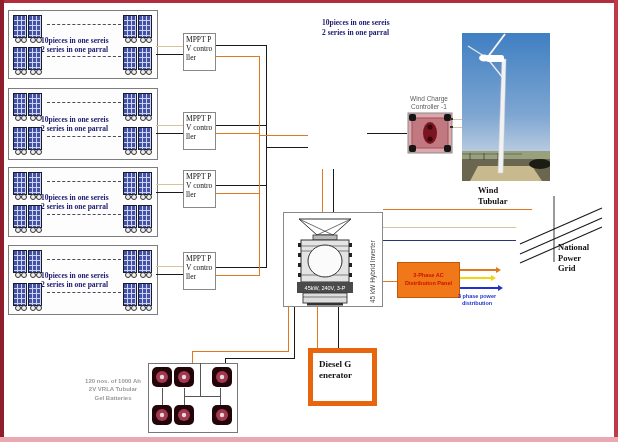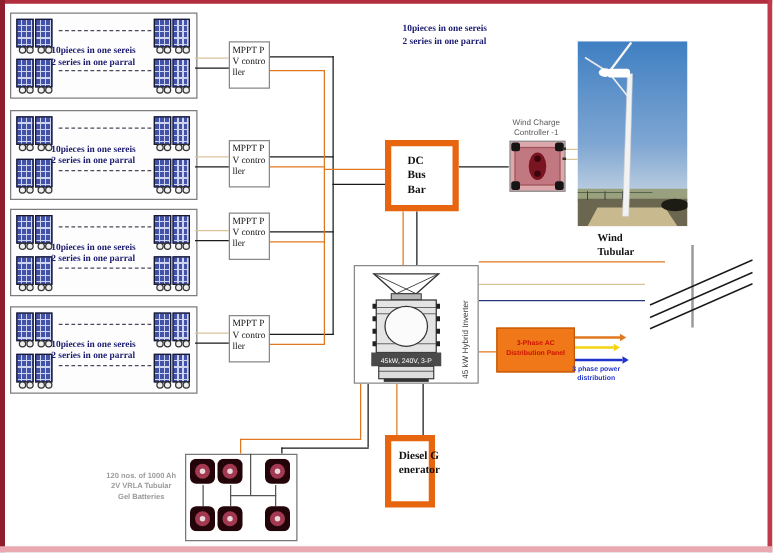--- a/index.html
+++ b/index.html
@@ -264,23 +264,20 @@
   <div class="w wo" style="left:317px;top:307px;width:1px;height:41px;"></div>
   <div class="w wk" style="left:338px;top:307px;width:1px;height:41px;"></div>
 
   <div class="w wo" style="left:288px;top:307px;width:1px;height:44px;"></div>
   <div class="w wo" style="left:192px;top:351px;width:97px;height:1px;"></div>
   <div class="w wo" style="left:192px;top:351px;width:1px;height:12px;"></div>
   <div class="w wk" style="left:294px;top:307px;width:1px;height:51px;"></div>
   <div class="w wk" style="left:225px;top:358px;width:70px;height:1px;"></div>
   <div class="w wk" style="left:225px;top:358px;width:1px;height:5px;"></div>
 
-  <div class="oframe" style="left:308px;top:112px;width:59px;height:57px;">
-    <div style="position:absolute;left:13px;top:6px;width:26px;font-size:9px;line-height:1.25;">DC Bus Bar</div>
-  </div>
 
   <div class="abs small-sans" style="left:398px;top:95px;width:62px;font-size:6.5px;color:#5a5a5a;text-align:center;line-height:1.25;">
     <div>Wind Charge</div>
     <div>Controller -1</div>
   </div>
   <svg class="abs" style="left:407px;top:112px;" width="46" height="42" viewBox="0 0 46 42">
     <rect x="1" y="1" width="44" height="40" fill="#dca8ac" stroke="#8a8a8a"></rect>
     <rect x="5" y="6" width="36" height="30" fill="#c27880" stroke="#a05058"></rect>
     <rect x="2" y="2" width="7" height="7" rx="2" fill="#151515"></rect>
     <rect x="37" y="2" width="7" height="7" rx="2" fill="#151515"></rect>
@@ -346,38 +343,39 @@
     </svg>
     <div style="position:absolute;right:6px;top:5px;height:85px;writing-mode:vertical-rl;transform:rotate(180deg);font-size:6.5px;color:#444;font-family:'Liberation Sans',sans-serif;">45 kW Hybrid Inverter</div>
   </div>
 
   <div class="w" style="left:553px;top:196px;width:2px;height:66px;background:#9a9a9a;"></div>
   <svg class="abs" style="left:516px;top:200px;" width="92" height="64" viewBox="0 0 92 64">
     <line x1="4" y1="44" x2="86" y2="8" stroke="#1a1a1a" stroke-width="1.1"></line>
     <line x1="4" y1="54" x2="86" y2="18" stroke="#1a1a1a" stroke-width="1.1"></line>
     <line x1="4" y1="63" x2="86" y2="27" stroke="#1a1a1a" stroke-width="1.1"></line>
   </svg>
+  <div class="abs" style="left:558px;top:242px;width:42px;font-size:8.5px;font-weight:bold;color:#111;line-height:1.25;">National Power Grid</div>
 
   <div class="abs small-sans" style="left:397px;top:262px;width:63px;height:36px;background:#f07818;border:1px solid #c05808;box-sizing:border-box;display:flex;flex-direction:column;justify-content:center;text-align:center;font-size:5.5px;font-weight:bold;color:#cc1100;line-height:1.4;">
     <div>3-Phase AC</div>
     <div>Distribution Panel</div>
   </div>
 
   <div class="w wo" style="left:460px;top:269px;width:36px;height:2px;"></div>
   <div class="head" style="left:496px;top:267px;border-left:5px solid #e07820;"></div>
   <div class="w wy" style="left:460px;top:277px;width:31px;height:2px;"></div>
   <div class="head" style="left:491px;top:275px;border-left:5px solid #f2d410;"></div>
   <div class="w wb" style="left:460px;top:287px;width:38px;height:2px;"></div>
   <div class="head" style="left:498px;top:285px;border-left:5px solid #2233cc;"></div>
   <div class="abs small-sans" style="left:447px;top:293px;width:60px;font-size:5.5px;font-weight:bold;color:#2236cc;text-align:center;line-height:1.35;">
     <div>3 phase power</div>
     <div>distribution</div>
   </div>
 
-  <div class="oframe" style="left:308px;top:348px;width:40px;height:58px;">
+  <div class="oframe" style="left:308px;top:348px;width:69px;height:58px;">
     <div style="position:absolute;left:6px;top:6px;width:35px;font-size:9px;line-height:1.25;word-break:break-all;">Diesel Generator</div>
   </div>
 
   <div class="abs" style="left:148px;top:363px;width:90px;height:70px;border:1px solid #777;background:#fff;box-sizing:border-box;"></div>
 
   <div class="w wg" style="left:162px;top:388px;width:1px;height:17px;"></div>
   <div class="w wg" style="left:184px;top:388px;width:1px;height:17px;"></div>
   <div class="w wg" style="left:220px;top:388px;width:1px;height:17px;"></div>
   <div class="w wg" style="left:184px;top:396px;width:37px;height:1px;"></div>
   <div class="w wg" style="left:200px;top:363px;width:1px;height:33px;"></div>

